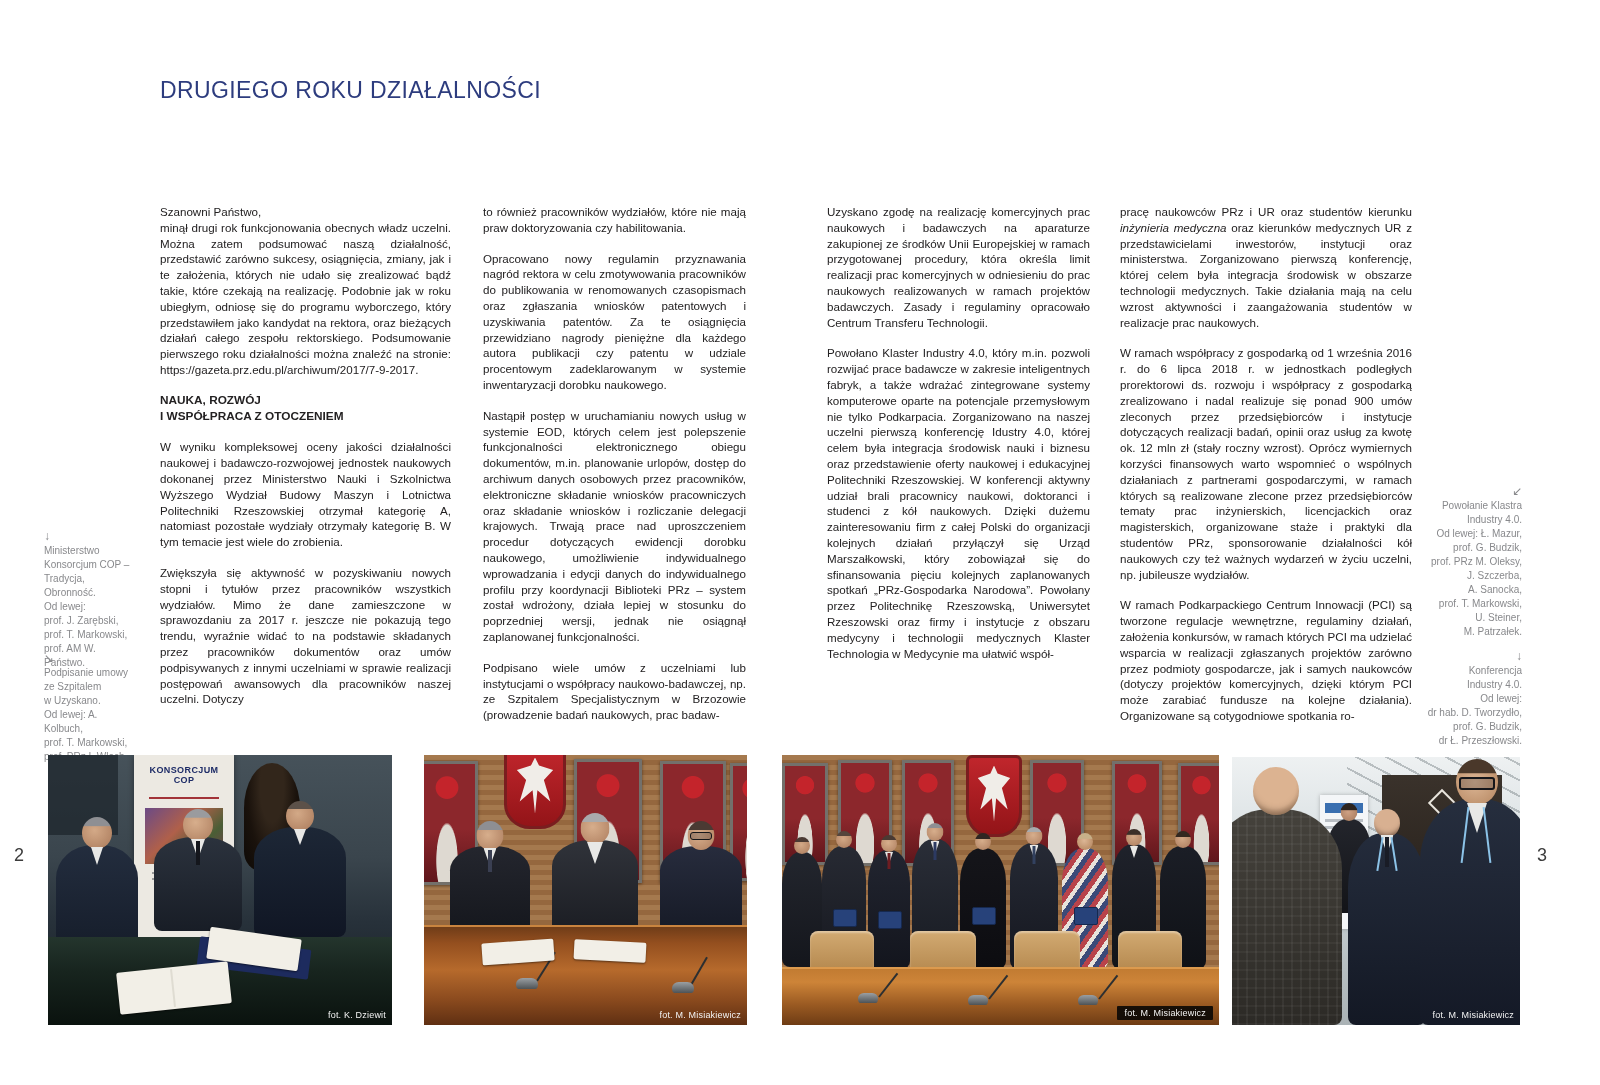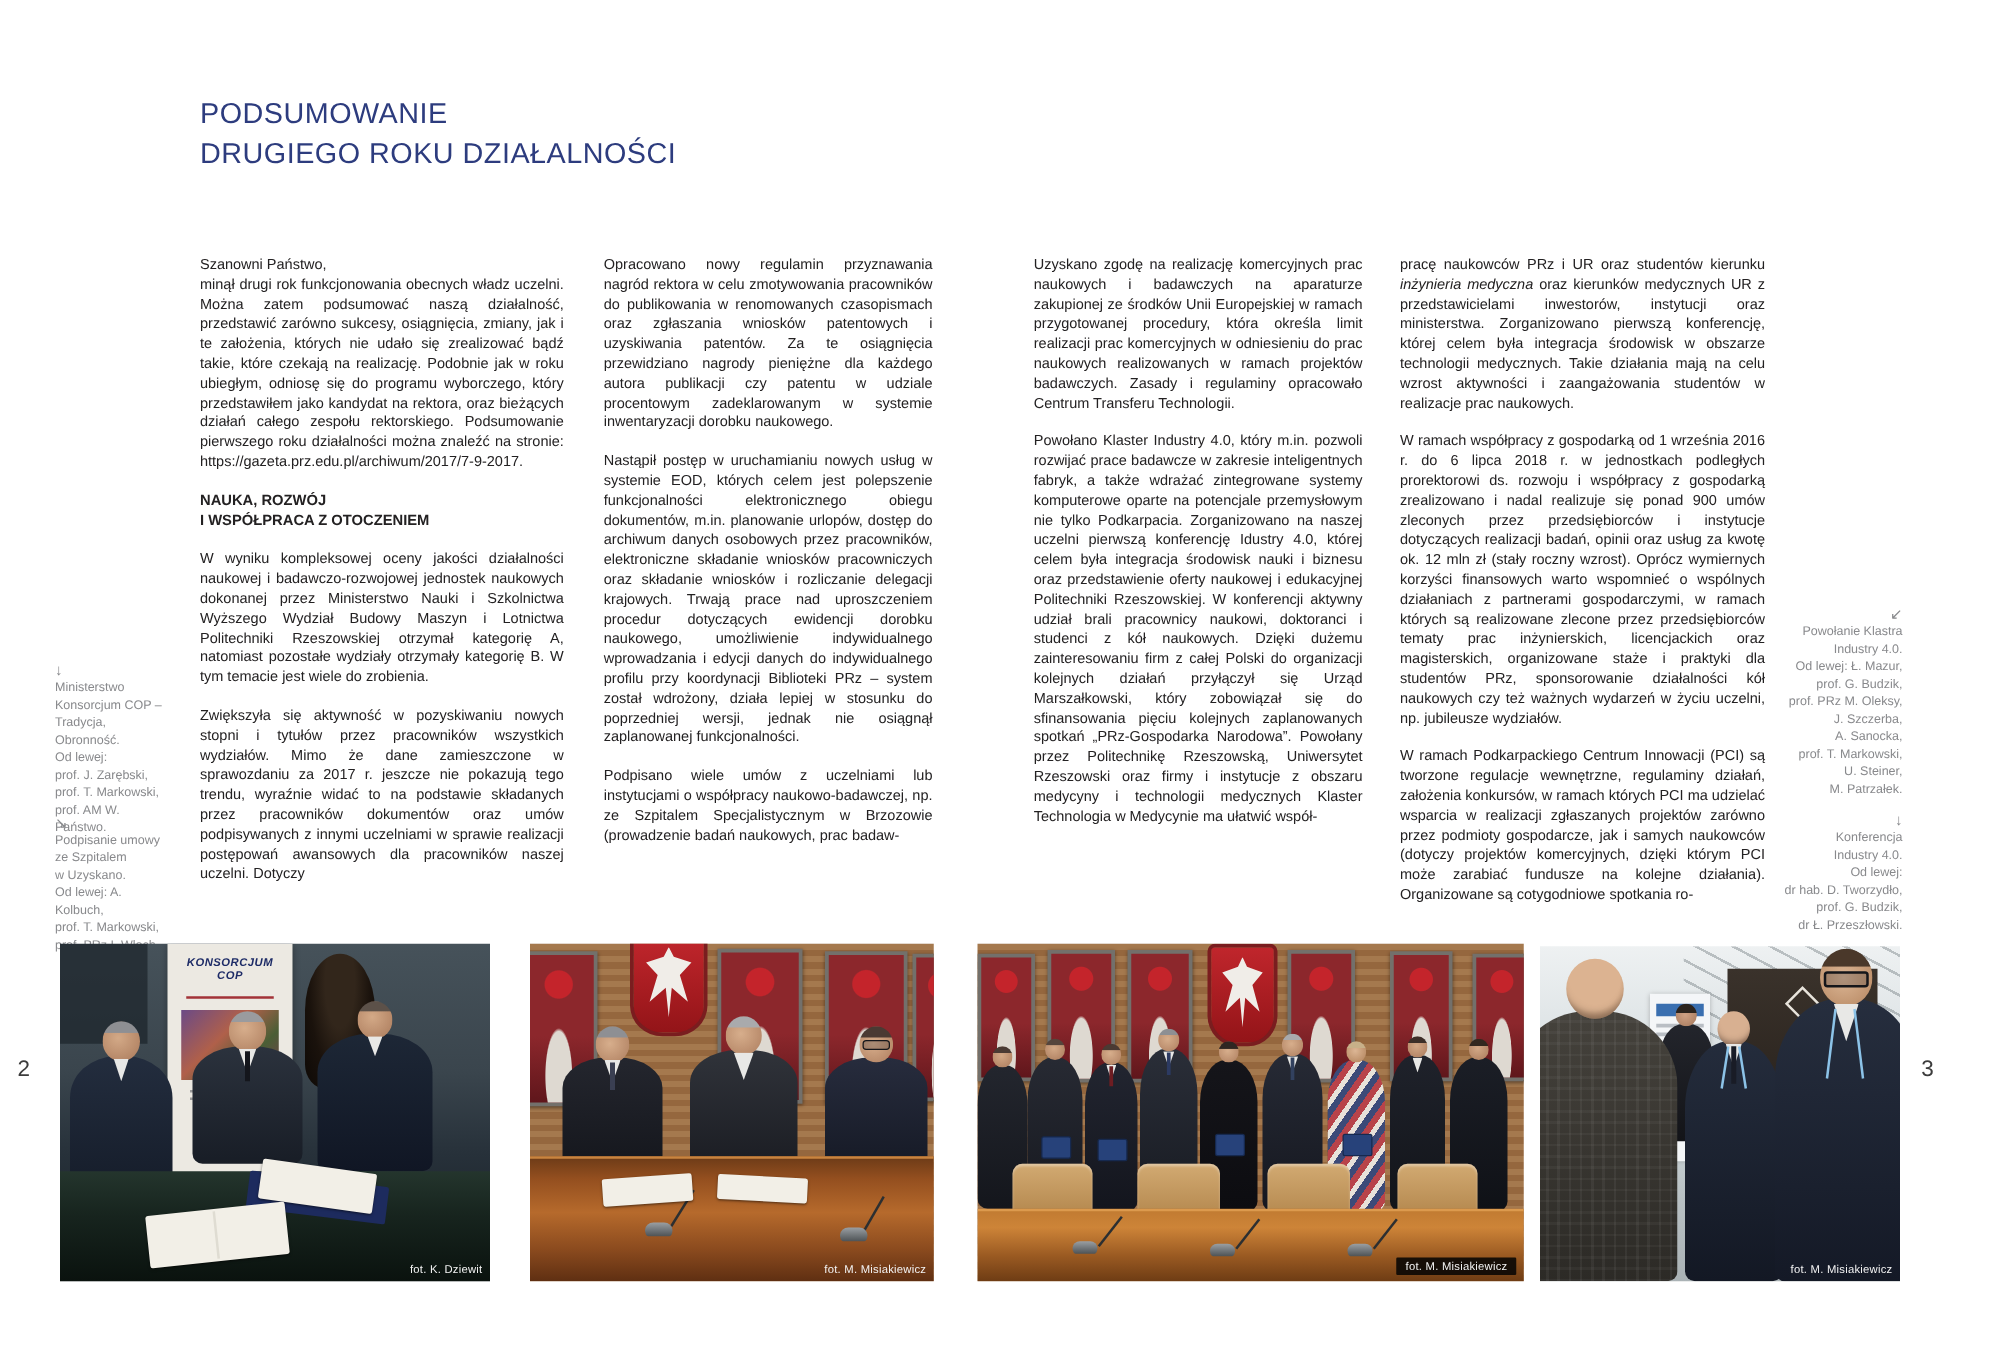--- a/index.html
+++ b/index.html
@@ -84,35 +84,35 @@
   #photo4 .logo{position:absolute;left:50%;top:18px;width:16px;height:16px;transform:translateX(-50%) rotate(45deg);
        border:2px solid #e8e4dc;z-index:4;}
   #photo4 .dot{position:absolute;width:4px;height:4px;border-radius:50%;background:#d8d4cc;z-index:4;}
   .glasses{position:absolute;border:2px solid #15161a;border-radius:3px;background:rgba(40,40,48,.25);z-index:9;}
   .lan{position:absolute;width:2px;background:#8cc3e8;z-index:9;}
 </style>
 </head>
 <body>
 
 <div class="title">
-  <div>PODSUMOWANIE</div>
   <div>DRUGIEGO ROKU DZIAŁALNOŚCI</div>
 </div>
 
 <div id="col1" class="col">
   <p><span>Szanowni Państwo,</span><br><span>minął drugi rok funkcjonowania obecnych władz uczelni. Można zatem podsumować naszą działalność, przedstawić zarówno sukcesy, osiągnięcia, zmiany, jak i te założenia, których nie udało się zrealizować bądź takie, które czekają na realizację. Podobnie jak w roku ubiegłym, odniosę się do programu wyborczego, który przedstawiłem jako kandydat na rektora, oraz bieżących działań całego zespołu rektorskiego. Podsumowanie pierwszego roku działalności można znaleźć na stronie: https://gazeta.prz.edu.pl/archiwum/2017/7-9-2017.</span></p>
   <div class="heading-block">
     <div class="heading">NAUKA, ROZWÓJ</div>
     <div class="heading">I WSPÓŁPRACA Z OTOCZENIEM</div>
   </div>
   <p>W wyniku kompleksowej oceny jakości działalności naukowej i badawczo-rozwojowej jednostek naukowych dokonanej przez Ministerstwo Nauki i Szkolnictwa Wyższego Wydział Budowy Maszyn i Lotnictwa Politechniki Rzeszowskiej otrzymał kategorię A, natomiast pozostałe wydziały otrzymały kategorię B. W tym temacie jest wiele do zrobienia.</p>
   <p>Zwiększyła się aktywność w pozyskiwaniu nowych stopni i tytułów przez pracowników wszystkich wydziałów. Mimo że dane zamieszczone w sprawozdaniu za 2017 r. jeszcze nie pokazują tego trendu, wyraźnie widać to na podstawie składanych przez pracowników dokumentów oraz umów podpisywanych z innymi uczelniami w sprawie realizacji postępowań awansowych dla pracowników naszej uczelni. Dotyczy</p>
 </div>
 
 <div id="col2" class="col">
+  <p>to również pracowników wydziałów, które nie mają praw doktoryzowania czy habilitowania.</p>
   <p>Opracowano nowy regulamin przyznawania nagród rektora w celu zmotywowania pracowników do publikowania w renomowanych czasopismach oraz zgłaszania wniosków patentowych i uzyskiwania patentów. Za te osiągnięcia przewidziano nagrody pieniężne dla każdego autora publikacji czy patentu w udziale procentowym zadeklarowanym w systemie inwentaryzacji dorobku naukowego.</p>
   <p>Nastąpił postęp w uruchamianiu nowych usług w systemie EOD, których celem jest polepszenie funkcjonalności elektronicznego obiegu dokumentów, m.in. planowanie urlopów, dostęp do archiwum danych osobowych przez pracowników, elektroniczne składanie wniosków pracowniczych oraz składanie wniosków i rozliczanie delegacji krajowych. Trwają prace nad uproszczeniem procedur dotyczących ewidencji dorobku naukowego, umożliwienie indywidualnego wprowadzania i edycji danych do indywidualnego profilu przy koordynacji Biblioteki PRz – system został wdrożony, działa lepiej w stosunku do poprzedniej wersji, jednak nie osiągnął zaplanowanej funkcjonalności.</p>
   <p>Podpisano wiele umów z uczelniami lub instytucjami o współpracy naukowo-badawczej, np. ze Szpitalem Specjalistycznym w Brzozowie (prowadzenie badań naukowych, prac badaw-</p>
 </div>
 
 <div id="col3" class="col">
   <p>Uzyskano zgodę na realizację komercyjnych prac naukowych i badawczych na aparaturze zakupionej ze środków Unii Europejskiej w ramach przygotowanej procedury, która określa limit realizacji prac komercyjnych w odniesieniu do prac naukowych realizowanych w ramach projektów badawczych. Zasady i regulaminy opracowało Centrum Transferu Technologii.</p>
   <p>Powołano Klaster Industry 4.0, który m.in. pozwoli rozwijać prace badawcze w zakresie inteligentnych fabryk, a także wdrażać zintegrowane systemy komputerowe oparte na potencjale przemysłowym nie tylko Podkarpacia. Zorganizowano na naszej uczelni pierwszą konferencję Idustry 4.0, której celem była integracja środowisk nauki i biznesu oraz przedstawienie oferty naukowej i edukacyjnej Politechniki Rzeszowskiej. W konferencji aktywny udział brali pracownicy naukowi, doktoranci i studenci z kół naukowych. Dzięki dużemu zainteresowaniu firm z całej Polski do organizacji kolejnych działań przyłączył się Urząd Marszałkowski, który zobowiązał się do sfinansowania pięciu kolejnych zaplanowanych spotkań „PRz-Gospodarka Narodowa”. Powołany przez Politechnikę Rzeszowską, Uniwersytet Rzeszowski oraz firmy i instytucje z obszaru medycyny i technologii medycznych Klaster Technologia w Medycynie ma ułatwić współ-</p>
 </div>
 
@@ -166,21 +166,21 @@
   <div>prof. G. Budzik,</div>
   <div>dr Ł. Przeszłowski.</div>
 </div>
 
 <div class="pagenum" style="left:14px;top:845px;">2</div>
 <div class="pagenum" style="left:1537px;top:845px;">3</div>
 
 <div id="photo1" class="photo">
   <div class="abs" style="left:0;top:0;width:70px;height:80px;background:#1d252c;opacity:.75;"></div>
   <div class="abs" style="left:86px;top:0;width:100px;height:202px;background:#ece9e2;z-index:2;box-shadow:0 0 6px rgba(0,0,0,.4);">
-    <div style="margin:10px 4px 12px;color:#1d2b66;font-weight:bold;font-size:9px;letter-spacing:.4px;text-align:center;font-style:italic;">KONSORCJUM COP</div>
+    <div style="margin:10px 4px 12px;color:#1d2b66;font-weight:bold;font-size:9px;letter-spacing:.4px;text-align:center;">KONSORCJUM COP</div>
     <div style="width:70%;height:2px;background:#a23338;margin:5px auto 0;"></div>
     <div style="width:78%;height:56px;margin:9px auto 0;background:linear-gradient(135deg,#6b4a86 0,#b0604a 40%,#4a5e35 70%,#7a3a50 100%);"></div>
     <div style="width:64%;height:2px;background:#9a9a9a;margin:8px auto 0;"></div>
     <div style="width:64%;height:2px;background:#9a9a9a;margin:4px auto 0;"></div>
     <div style="width:50%;height:2px;background:#9a9a9a;margin:4px auto 0;"></div>
   </div>
   <div class="abs" style="left:196px;top:8px;width:56px;height:108px;z-index:1;border-radius:50% 50% 30% 30%/42% 42% 18% 18%;background:radial-gradient(ellipse at 50% 22%,#32261b 0 30%,#1a120c 62%,#0d0906 100%);"></div>
   <div class="fig" style="left:8px;top:62px;width:82px;height:146px;">
     <div class="head" style="top:0;width:30px;height:32px;background:linear-gradient(180deg,#8e8f93 0 28%,rgba(0,0,0,0) 30%),radial-gradient(circle at 42% 42%,#d3a987,#a9795a);"></div>
     <div class="torso" style="top:28px;background:linear-gradient(180deg,#232d3e,#141b28);"></div>

